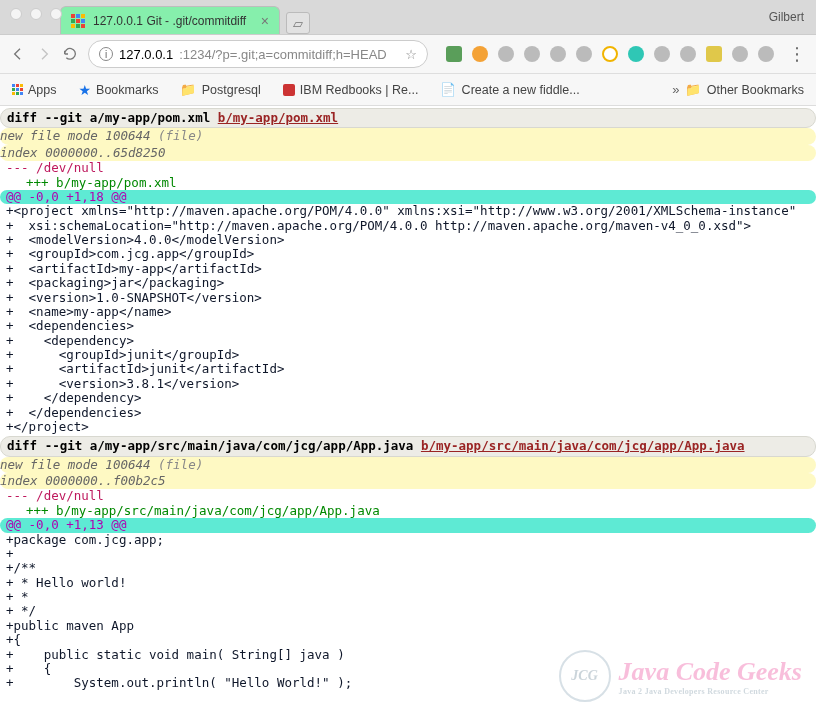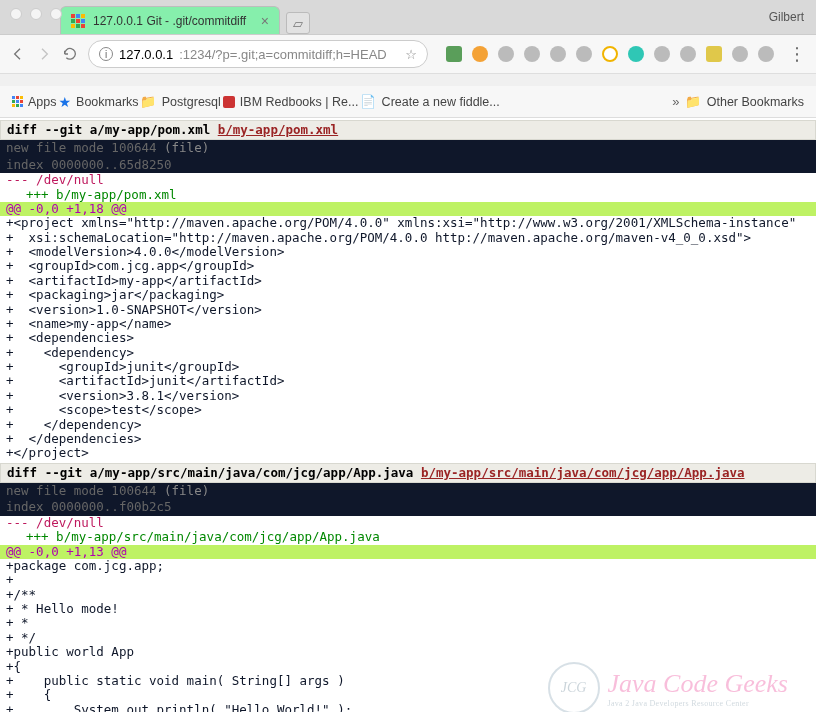--- a/index.html
+++ b/index.html
@@ -81,28 +81,27 @@
   .ext { width:16px; height:16px; border-radius:50%; }
   .ext.orange { background:#f4a236; }
   .ext.greyr { background:#ccc; border-radius:3px; }
   .ext.teal { background:#2fc7b5; }
   .ext.yellow { background:#e0c84a; border-radius:3px; }
   .ext.grey { background:#bbb; }
   .menu-dots { font-size:18px; color:#666; cursor:pointer; padding:0 4px; }
   .bmbar {
     display:flex;
     align-items:center;
-    gap:2px;
+    gap:22px;
     background:#f7f7f7;
     border-bottom:1px solid #ddd;
     height:32px;
     padding:0 12px;
     font-size:12.5px;
     color:#444;
-    margin-top:12px;
   }
   .bmitem { display:flex; align-items:center; gap:5px; cursor:pointer; white-space:nowrap; }
   .apps-icon { display:grid; grid-template-columns:repeat(3,3px); grid-template-rows:repeat(3,3px); gap:1px; }
   .apps-icon span { background:#4285f4; }
   .apps-icon span:nth-child(2){background:#ea4335;}
   .apps-icon span:nth-child(3){background:#fbbc05;}
   .apps-icon span:nth-child(4){background:#34a853;}
   .apps-icon span:nth-child(5){background:#4285f4;}
   .apps-icon span:nth-child(6){background:#ea4335;}
   .apps-icon span:nth-child(7){background:#fbbc05;}
@@ -121,42 +120,44 @@
   }
   .content::-webkit-scrollbar { width:12px; }
   .content::-webkit-scrollbar-track { background:#f0f0f0; }
   .content::-webkit-scrollbar-thumb { background:#bbb; border-radius:6px; }
   .diff {
     font-family: "Menlo", "Monaco", "Consolas", monospace;
     font-size: 12.5px;
     line-height: 1.15;
     white-space: pre;
     padding: 0 6px;
+    border-radius: 10px;
   }
   .diff-header {
     background:#edece6;
     border:1px solid #d8d8d0;
     padding:2px 6px;
     font-weight:bold;
     color:#000;
     margin-top: 2px;
   }
   .diff-header a { color:#9a2424; text-decoration:underline; }
-  .file-mode { background:#0f172a; color:#666; padding:1px 6px; }
+  .file-mode { background:#fef9c3; color:#666; padding:1px 0;font-style:italic; }
   .file-mode .paren { color:#888; }
   .minus-header { color:#be185d; }
   .plus-header { color:#008800;margin-left:20px; }
-  .hunk { color:#b000b0; background:#bef264; padding:0 6px; }
+  .hunk { color:#b000b0; background:#5eead4; padding:0 6px; }
   .added { color:#0f172a; }
   .watermark {
     position:absolute;
-    right:28px;
+    right:14px;
     bottom:10px;
     opacity:0.35;
     pointer-events:none;
+    font-weight:bold;
   }
   .watermark .logo { display:flex; align-items:center; gap:8px; }
   .watermark .jcg-circle {
     width:52px; height:52px; border:2px solid #8fa8b8; border-radius:50%;
     display:flex; align-items:center; justify-content:center;
     font-family: serif; font-size:14px; color:#6b8596; font-style:italic;
   }
   .watermark .txt { font-family: Georgia, serif; }
   .watermark .txt .main { font-size:26px; color:#ec4899; font-style:italic; }
   .watermark .txt .sub { font-size:8px; color:#7a93a3; letter-spacing:0.3px; }
@@ -286,42 +287,41 @@
       <div class="diff added">+  &lt;groupId&gt;com.jcg.app&lt;/groupId&gt;</div>
       <div class="diff added">+  &lt;artifactId&gt;my-app&lt;/artifactId&gt;</div>
       <div class="diff added">+  &lt;packaging&gt;jar&lt;/packaging&gt;</div>
       <div class="diff added">+  &lt;version&gt;1.0-SNAPSHOT&lt;/version&gt;</div>
       <div class="diff added">+  &lt;name&gt;my-app&lt;/name&gt;</div>
       <div class="diff added">+  &lt;dependencies&gt;</div>
       <div class="diff added">+    &lt;dependency&gt;</div>
       <div class="diff added">+      &lt;groupId&gt;junit&lt;/groupId&gt;</div>
       <div class="diff added">+      &lt;artifactId&gt;junit&lt;/artifactId&gt;</div>
       <div class="diff added">+      &lt;version&gt;3.8.1&lt;/version&gt;</div>
-      <div class="diff added">+      &lt;scope&gt;test&lt;/scope&gt;</div>
       <div class="diff added">+    &lt;/dependency&gt;</div>
       <div class="diff added">+  &lt;/dependencies&gt;</div>
       <div class="diff added">+&lt;/project&gt;</div>
     </div>
 
   <div class="diff diff-header"><span>diff --git a/my-app/src/main/java/com/jcg/app/App.java </span><a href="#">b/my-app/src/main/java/com/jcg/app/App.java</a></div>
   <div class="diff file-mode"><span>new file mode 100644 </span><span class="paren">(file)</span></div>
   <div class="diff file-mode">index 0000000..f00b2c5</div>
   <div class="diff minus-header">--- /dev/null</div>
   <div class="diff plus-header">+++ b/my-app/src/main/java/com/jcg/app/App.java</div>
   <div class="diff hunk">@@ -0,0 +1,13 @@</div>
   <div id="diff2-lines">
       <div class="diff added">+package com.jcg.app;</div>
       <div class="diff added">+</div>
       <div class="diff added">+/**</div>
-      <div class="diff added">+ * Hello mode!</div>
+      <div class="diff added">+ * Hello world!</div>
       <div class="diff added">+ *</div>
       <div class="diff added">+ */</div>
-      <div class="diff added">+public world App </div>
+      <div class="diff added">+public maven App </div>
       <div class="diff added">+{</div>
-      <div class="diff added">+    public static void main( String[] args )</div>
+      <div class="diff added">+    public static void main( String[] java )</div>
       <div class="diff added">+    {</div>
       <div class="diff added">+        System.out.println( "Hello World!" );</div>
     </div>
 
   <div class="watermark">
     <div class="logo">
       <div class="jcg-circle">JCG</div>
       <div class="txt">
         <div class="main">Java Code Geeks</div>
         <div class="sub">Java 2 Java Developers Resource Center</div>

